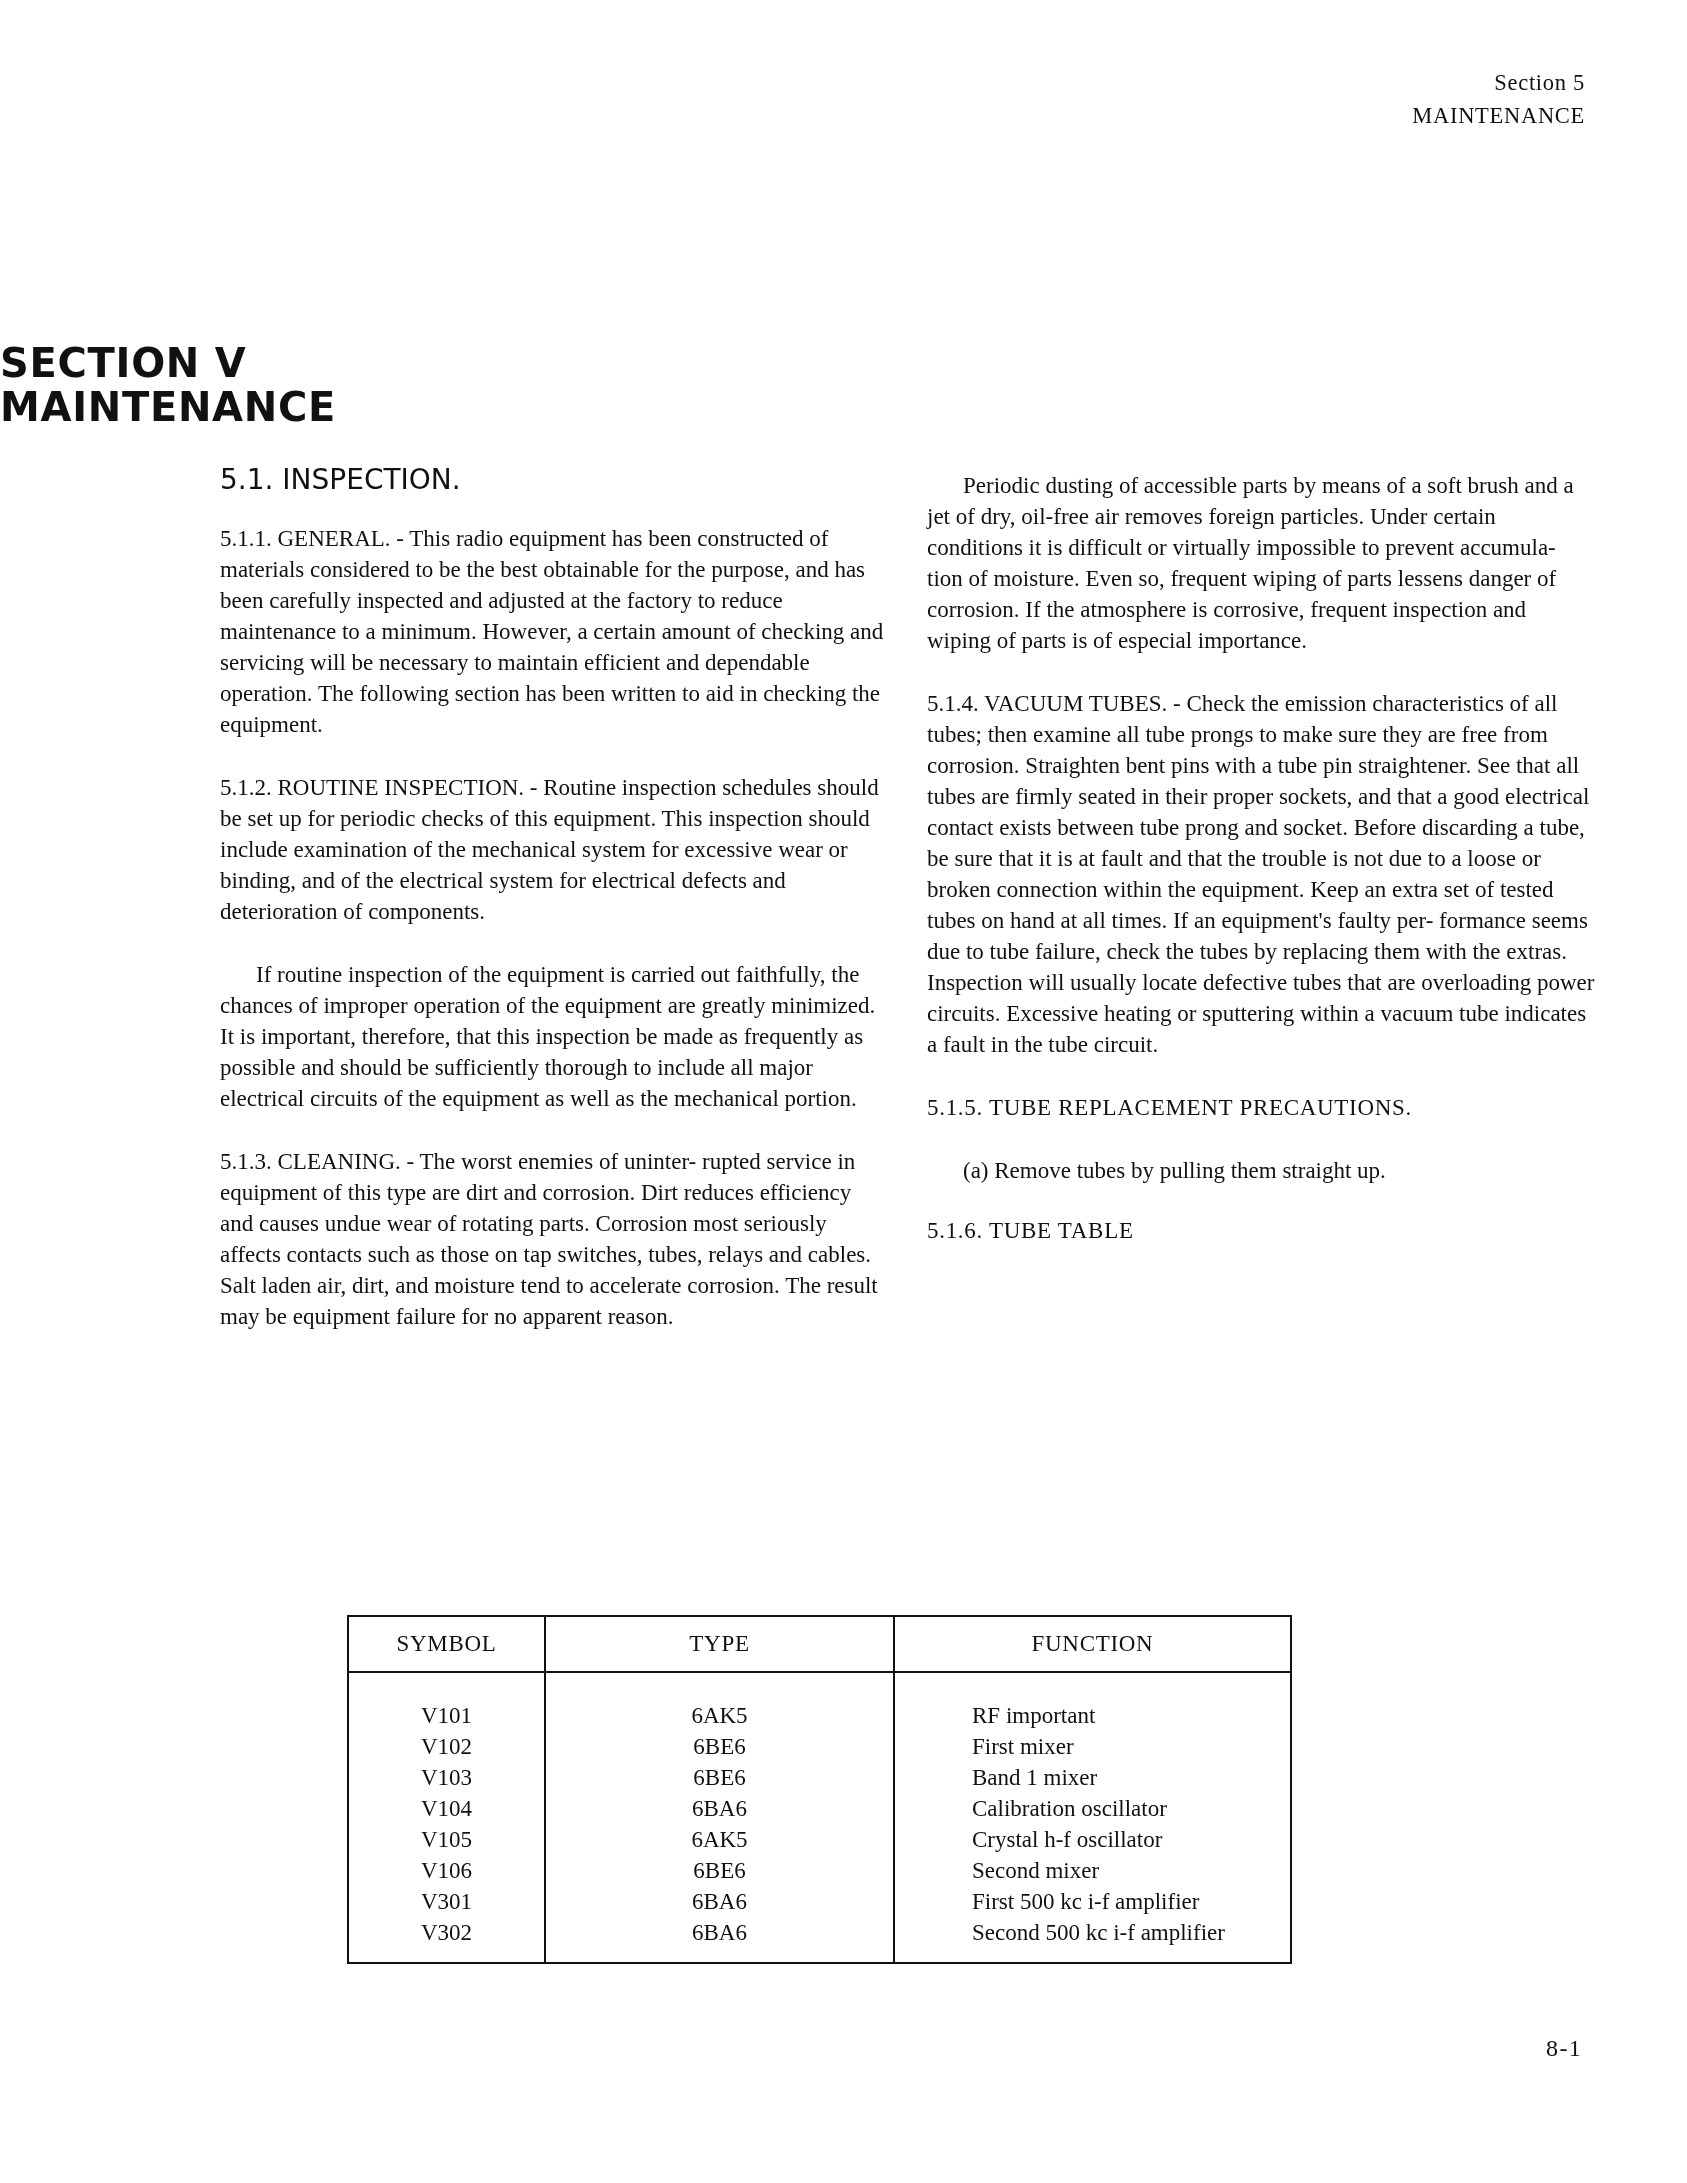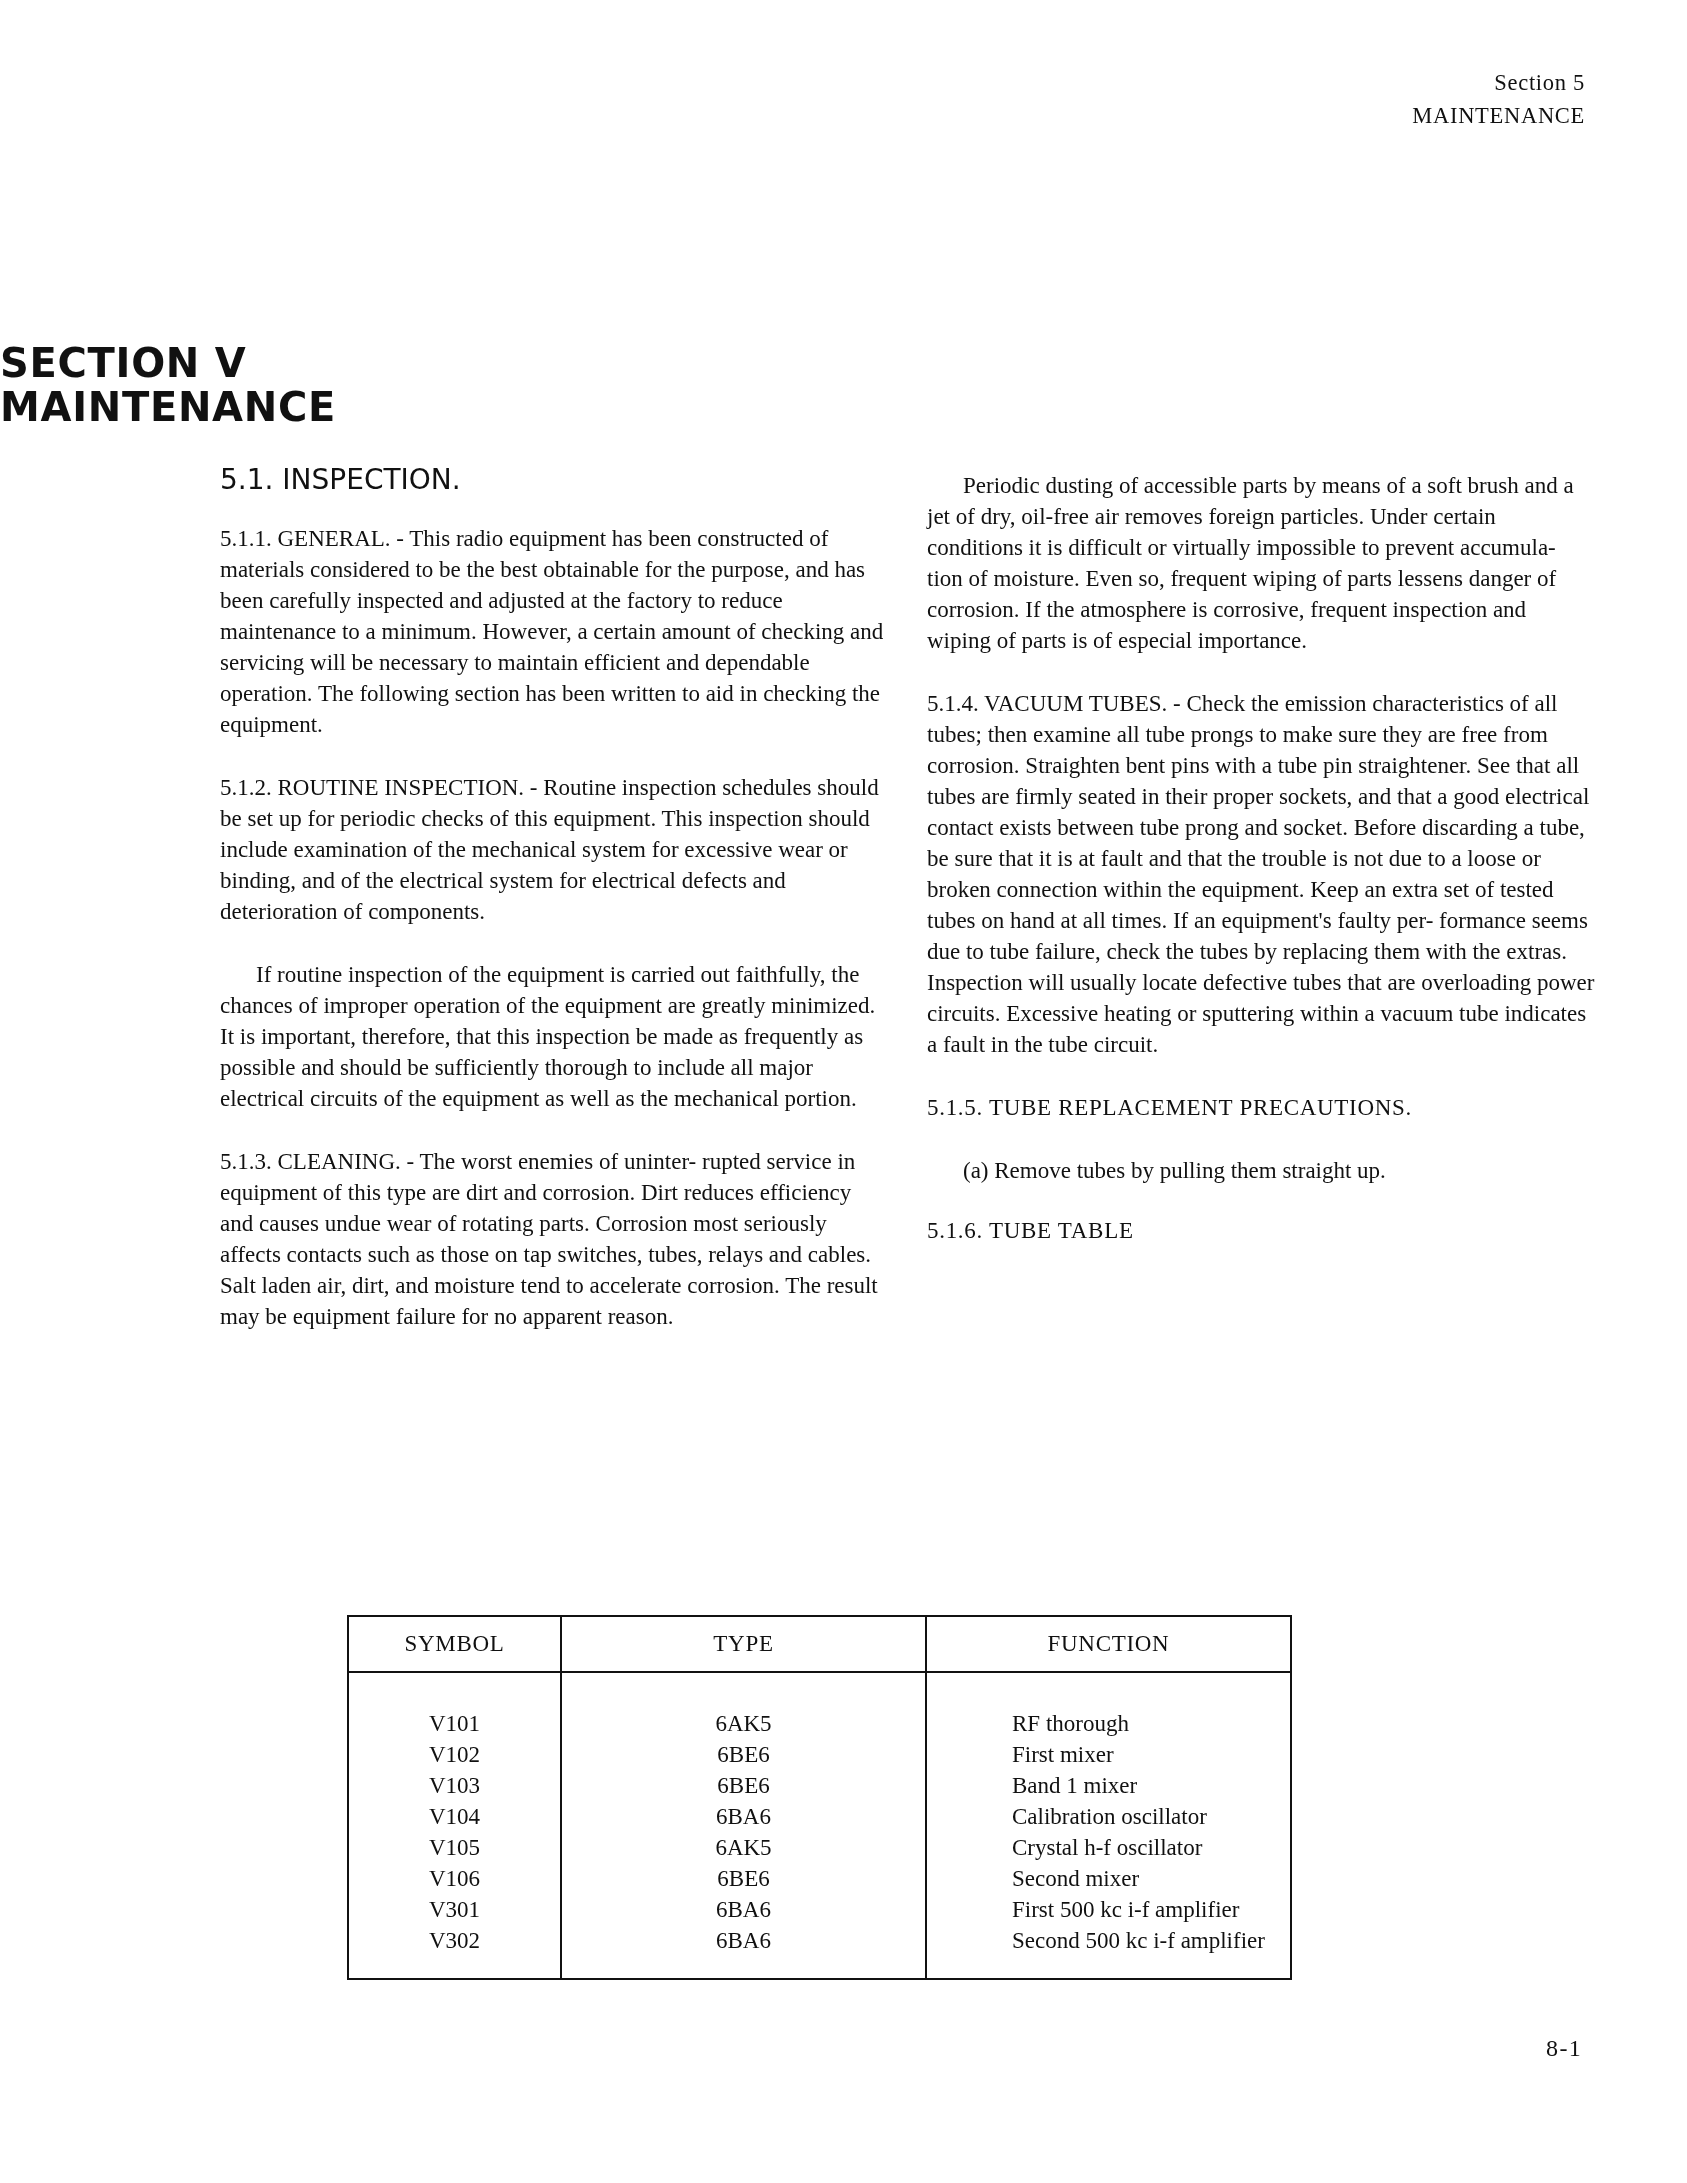--- a/index.html
+++ b/index.html
@@ -34,21 +34,21 @@
   .tube-table {
     position: absolute; left: 347px; top: 1615px; width: 945px;
     border-collapse: collapse; font-size: 23px;
     border: 2.6px solid #111;
   }
   .tube-table th {
     font-weight: normal; height: 52px; border-bottom: 2.6px solid #111;
     border-right: 2.6px solid #111; text-align: center; letter-spacing: 0.7px;
   }
   .tube-table th:last-child { border-right: none; border-radius: 23px; }
-  .tube-table td { border-right: 2.6px solid #111; vertical-align: top; padding: 16px; }
+  .tube-table td { border-right: 2.6px solid #111; vertical-align: top; padding: 8px; }
   .tube-table td:last-child { border-right: none; }
   .col-symbol { width: 179px; }
   .col-type { width: 331px; }
   .cell-list { padding: 18.5px 0 6.6px 0; }
   .cell-line { line-height: 31px; height: 31px; }
   .center { text-align: center; }
   .fn { padding-left: 69px; }
 
   .page-number {
     position: absolute; right: 106px; top: 2035px; font-size: 24px; letter-spacing: 1.3px;
@@ -112,21 +112,21 @@
             <div class="cell-line">6BE6</div>
             <div class="cell-line">6BA6</div>
             <div class="cell-line">6AK5</div>
             <div class="cell-line">6BE6</div>
             <div class="cell-line">6BA6</div>
             <div class="cell-line">6BA6</div>
           </div>
       </td>
       <td>
         <div class="cell-list fn" id="function-list">
-            <div class="cell-line">RF thorough</div>
+            <div class="cell-line">RF important</div>
             <div class="cell-line">First mixer</div>
             <div class="cell-line">Band 1 mixer</div>
             <div class="cell-line">Calibration oscillator</div>
             <div class="cell-line">Crystal h-f oscillator</div>
             <div class="cell-line">Second mixer</div>
             <div class="cell-line">First 500 kc i-f amplifier</div>
             <div class="cell-line">Second 500 kc i-f amplifier</div>
           </div>
       </td>
     </tr>

